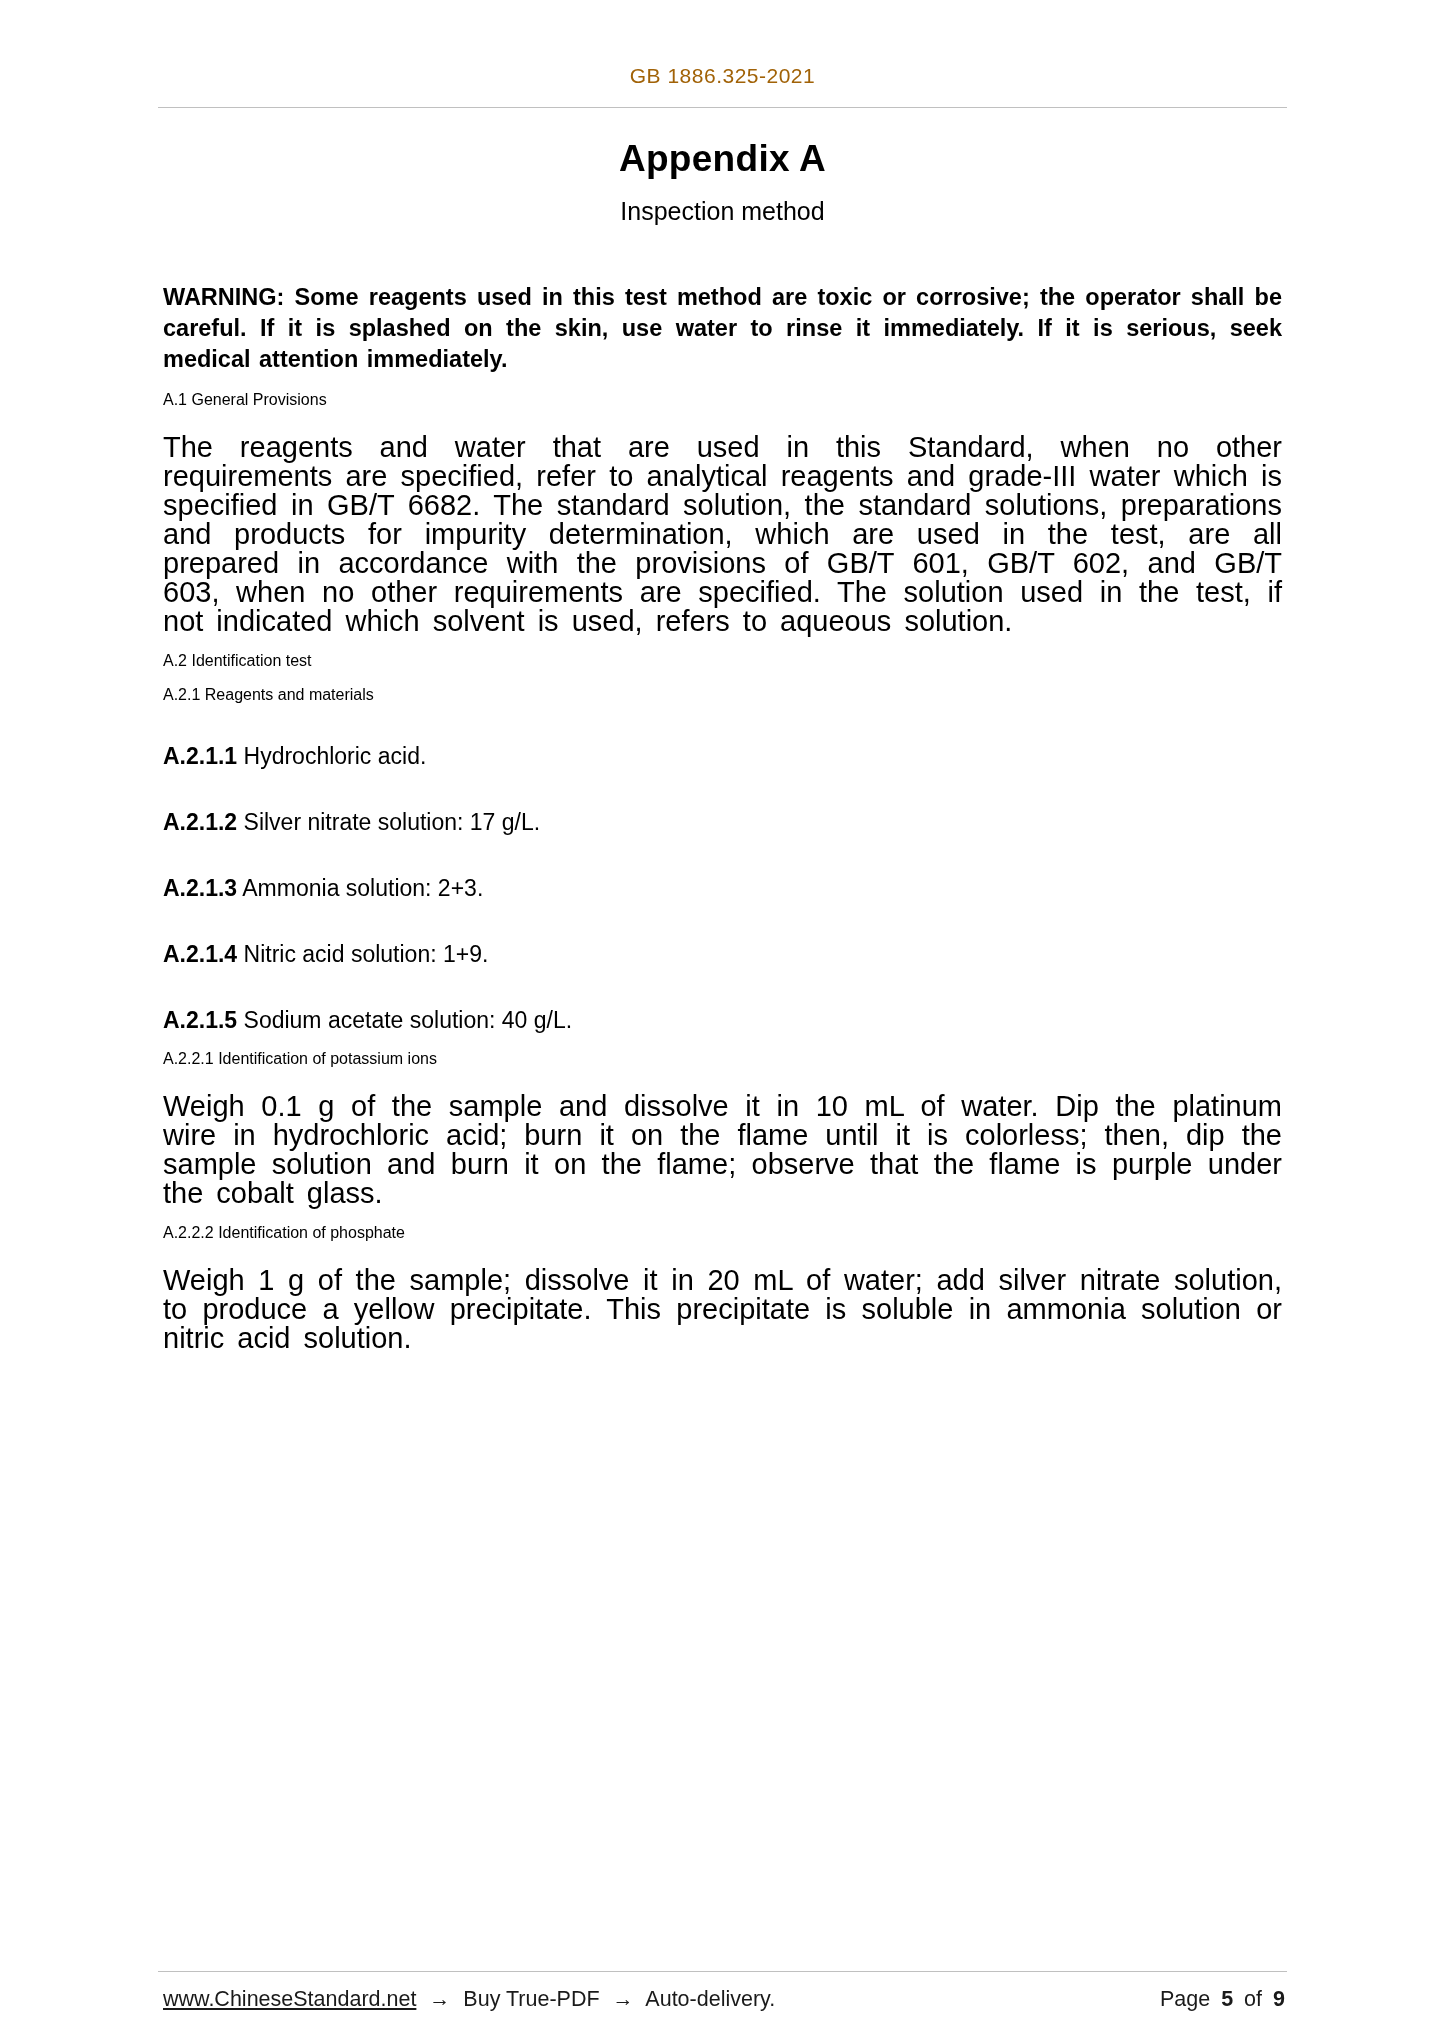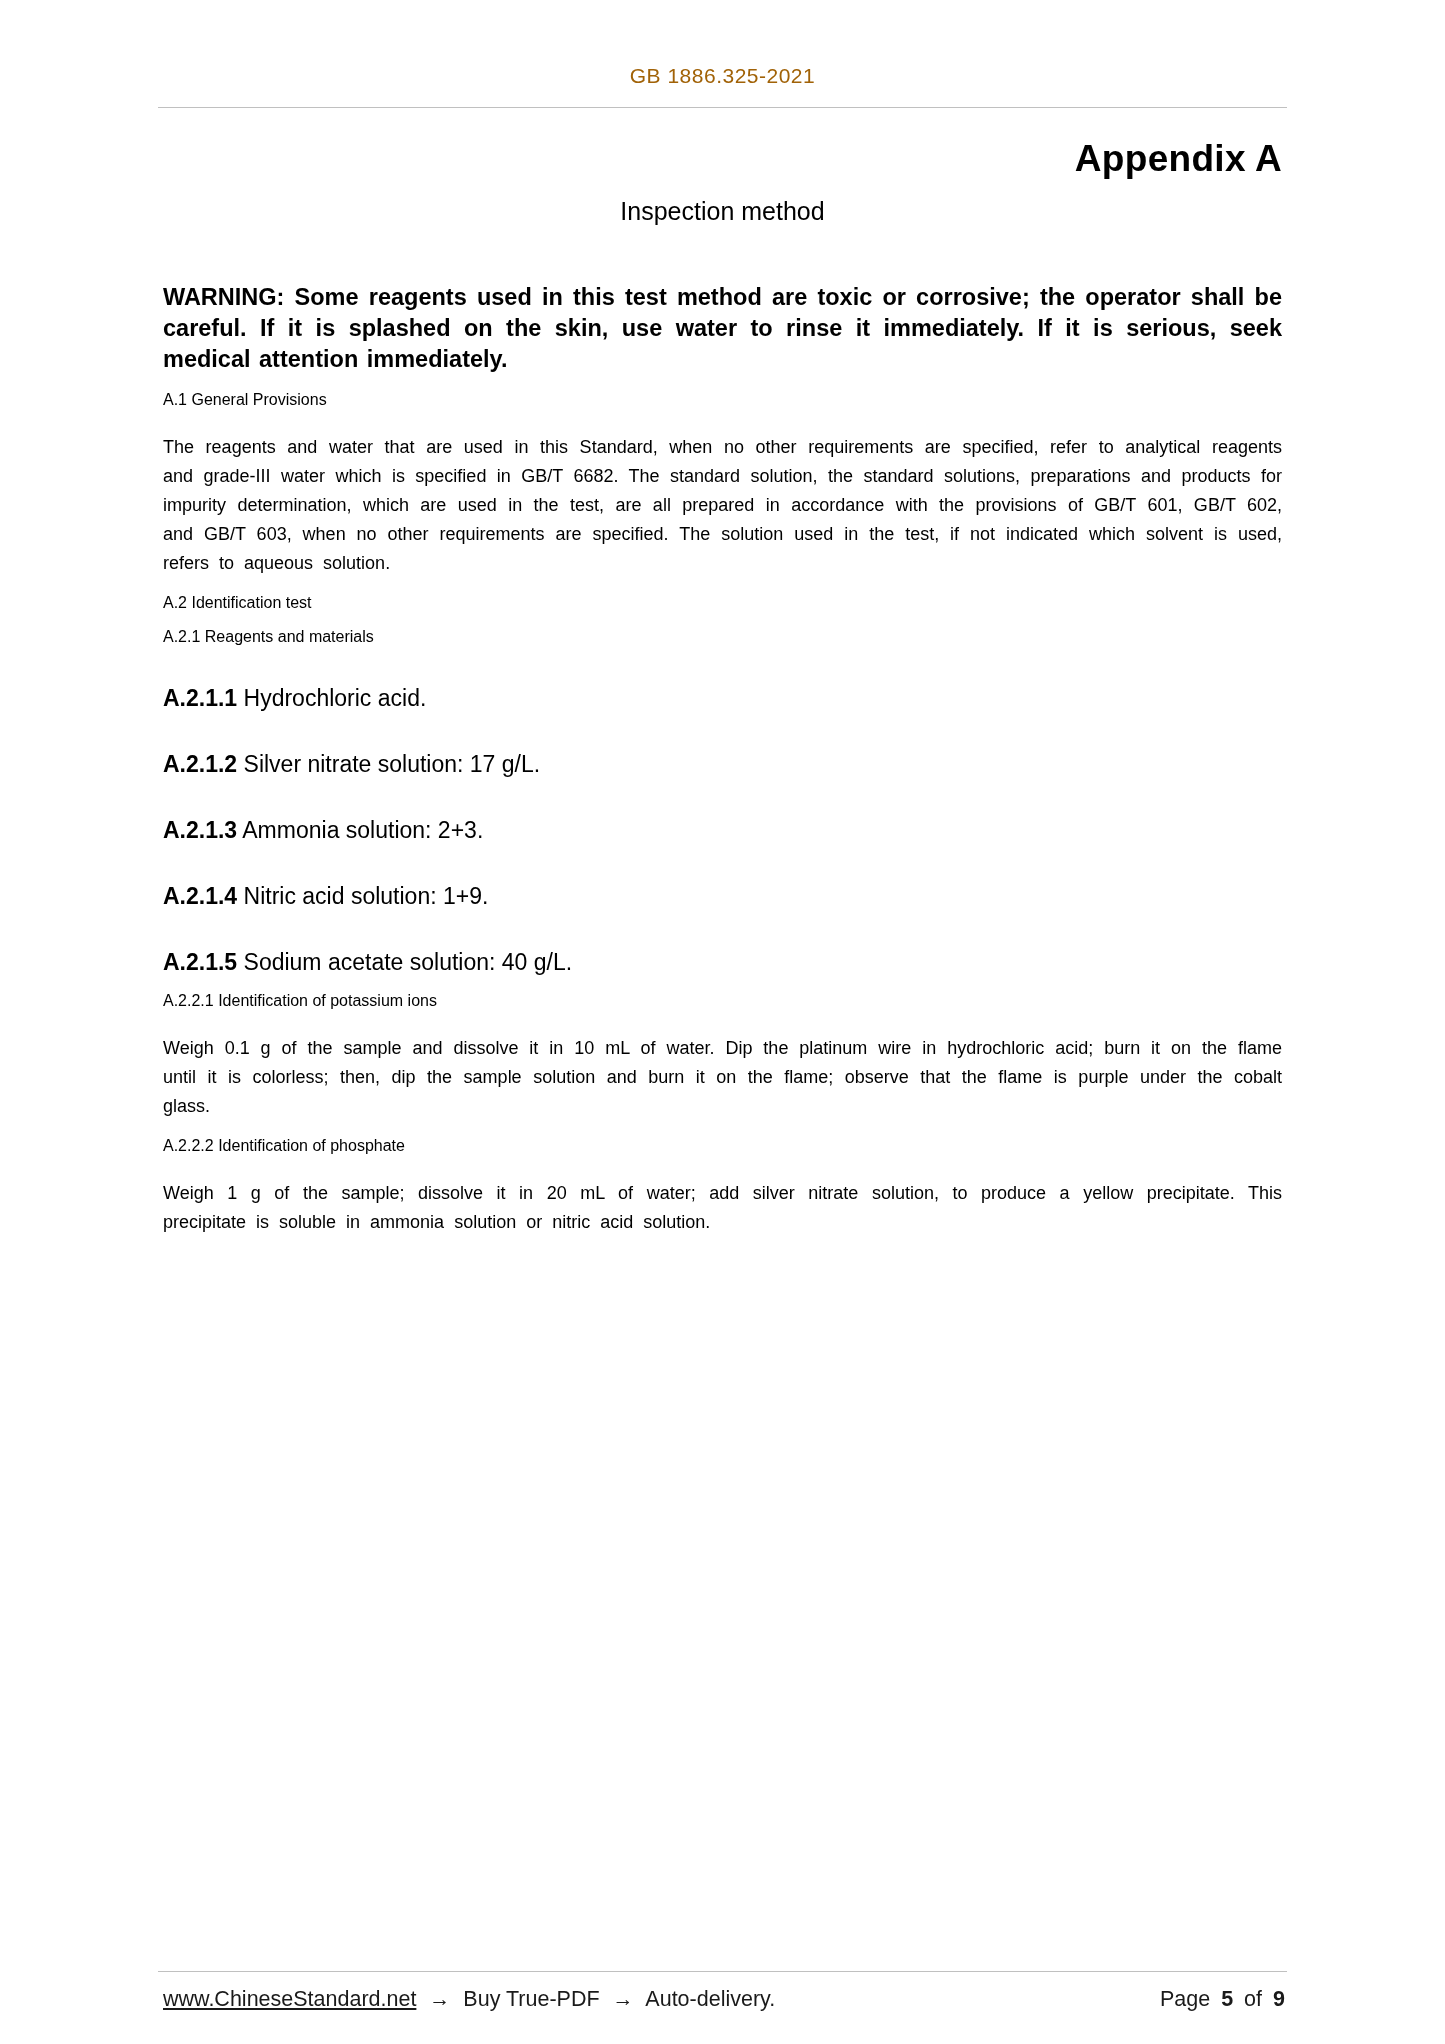--- a/index.html
+++ b/index.html
@@ -39,21 +39,21 @@
   .rule-bottom { top: 1971px; }
   .content {
     position: absolute;
     top: 132px;
     left: 163px;
     right: 163px;
   }
   .doc-title {
     font-size: 37px;
     font-weight: bold;
-    text-align: right;
+    text-align: center;
     margin-top: 6px;
     letter-spacing: 0.3px;
   }
   .doc-subtitle {
     font-size: 25px;
     font-weight: normal;
     text-align: center;
     margin-top: 17px;
   }
   .warning {
@@ -63,21 +63,21 @@
     line-height: 31px;
     text-align: justify;
     word-spacing: 2px;
   }
   .h3 {
     font-size: 16px;
     font-weight: normal;
     margin-top: 16px;
   }
   .para {
-    font-size: 18px;
+    font-size: 29px;
     line-height: 29px;
     text-align: justify;
     word-spacing: 5px;
     margin-top: 24px;
   }
   .item {
     font-size: 23px;
     line-height: 27px;
     margin-top: 39px;
   }

